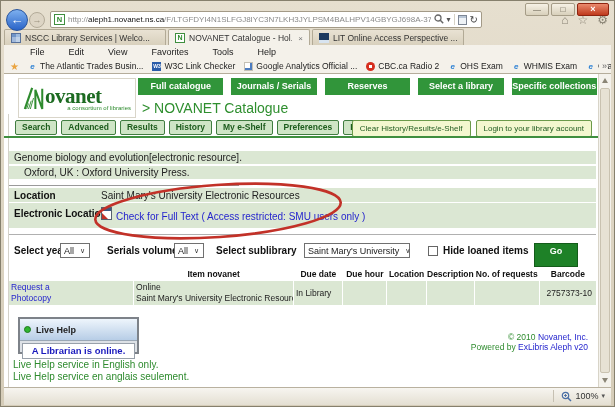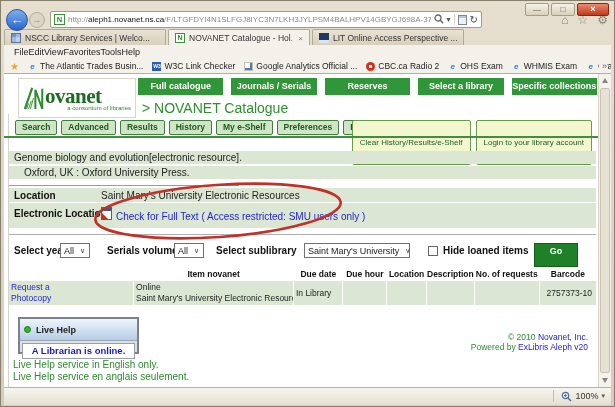--- a/index.html
+++ b/index.html
@@ -49,21 +49,21 @@
   .ticon { width:10px; height:10px; flex:none; }
   .ticon.nscc { background:linear-gradient(90deg,#6f94c8 50%,#9dbade 50%); border:1px solid #56709a;
     box-shadow:inset 0 -5px 0 rgba(255,255,255,.35); }
   .ticon.nova { border:1px solid #3f8f3f; background:#fff; color:#2e8b2e; font-size:7px;
     font-weight:bold; text-align:center; line-height:8px; }
   .ticon.lit { background:#1e3a5f; box-shadow:inset 0 -3px 0 #d8e4f0; }
   .tclose { font-size:8px; color:#777; margin-left:2px; }
 
   
   .menubar { position:absolute; top:44px; left:3px; right:3px; height:14px; background:#f4f1ea;
-    display:flex; align-items:center; gap:0; padding-left:10px; font-size:9px; color:#222; }
+    display:flex; align-items:center; gap:24px; padding-left:26px; font-size:9px; color:#222; }
   .favbar { position:absolute; top:58px; left:3px; right:3px; height:15px; background:#f4f1ea;
     border-bottom:1px solid #b5ad9b; display:flex; align-items:center; gap:9px;
     padding:0 16px 0 6px; font-size:8.5px; color:#222; overflow:hidden; }
   .fav { display:flex; align-items:center; gap:3px; flex:none; }
   .fstar { color:#eaa440; font-size:10px; }
   .fico { width:9px; height:9px; flex:none; font-size:8px; line-height:9px; text-align:center; }
   .fico.ie { color:#2a7fd4; font-weight:bold; font-style:italic; }
   .fico.w3 { background:#2a5ca8; color:#fff; font-size:5px; font-weight:bold; line-height:9px; }
   .fico.ga { background:#fff; border:1px solid #c4c0b4; box-shadow:inset -2px -2px 0 #4c7cc0; }
   .fico.cbc { background:radial-gradient(circle,#fff 0 1.5px,#d62e1f 2px); border-radius:50%; }
@@ -86,21 +86,21 @@
   .navitem { flex:1; background:#31953a; color:#fff; font-size:9px; font-weight:bold;
     text-align:center; line-height:17px; white-space:nowrap; overflow:hidden; }
 
   .breadcrumb { position:absolute; left:138px; top:26px; font-size:14px; color:#2f8f2f; }
 
   .sitetabs { position:absolute; left:11px; top:46px; display:flex; gap:4px; }
   .stab { font-size:8.5px; font-weight:bold; color:#1d5c1d; background:#cfe5c6;
     border:1px solid #417d41; border-radius:2px; padding:1px 6px; line-height:11px; }
   .siteactions { position:absolute; right:6px; top:46px; display:flex; gap:5px; }
   .sbtn { font-size:8px; color:#205c20; background:#f3f7cf; border:1px solid #6b9a4a;
-    border-radius:2px; padding:16px 7px; line-height:11px; }
+    border-radius:2px; padding:2px 7px; line-height:11px; }
   .greenrule { position:absolute; left:0; right:0; top:62px; height:2px; background:#3f8f3f; }
 
   .band { position:absolute; left:5px; right:2px; height:13px; background:#dbe7d3;
     font-size:10px; color:#222; line-height:13px; }
   .minirule { position:absolute; left:5px; top:111px; width:230px; height:1px; background:#9a9a9a; }
 
   .rowloc { position:absolute; left:5px; right:2px; top:114px; height:14px; background:#dbe7d3; }
   .rowloc .lab { position:absolute; left:5px; top:2px; font-size:10px; font-weight:bold; color:#111; }
   .rowloc .val { position:absolute; left:92px; top:2px; font-size:10px; color:#222; }
   .roweloc { position:absolute; left:5px; right:2px; top:129px; height:25px; background:#dbe7d3; }

